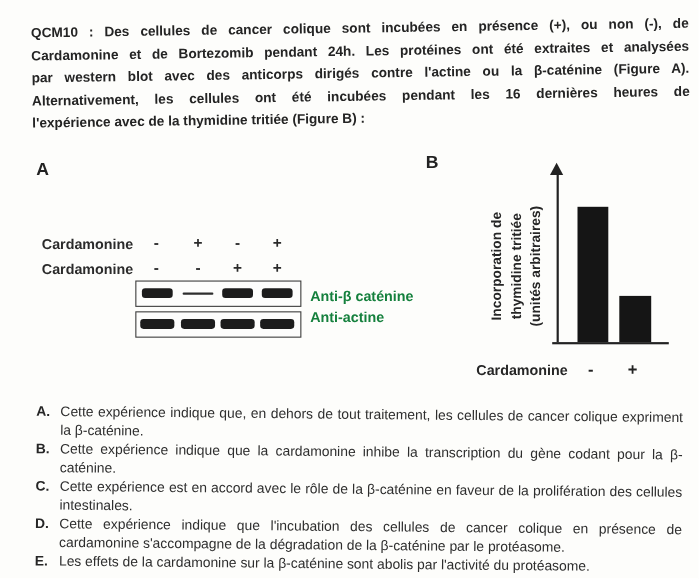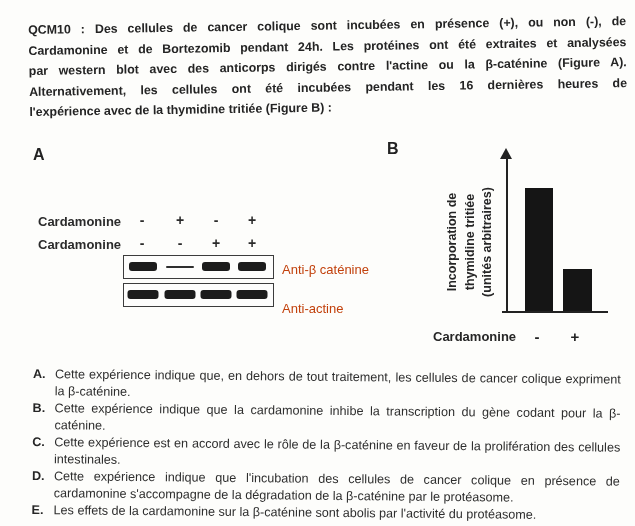--- a/index.html
+++ b/index.html
@@ -21,21 +21,21 @@
   
   .figlabel{position:absolute;font-weight:bold;font-size:16px;color:#222;}
   .rowname{position:absolute;font-weight:bold;font-size:13px;color:#2b2b2b;}
   .sign{position:absolute;font-weight:bold;font-size:14px;color:#2a2a2a;transform:translateX(-50%);}
   .blotbox{
     position:absolute;left:123px;width:149px;height:22px;
     border:1.5px solid #3c3c3c;background:#fdfdfc;
   }
   .band{position:absolute;top:6px;width:28px;height:9px;background:#1c1c1c;border-radius:3px;transform:translateX(-50%);}
   .band[data-intensity="faint"]{top:9.5px;height:2.5px;border-radius:1px;background:#2e2e2e;}
-  .blotname{position:absolute;left:282px;font-weight:normal;font-size:13px;color:#c2410c;white-space:nowrap;}
+  .blotname{position:absolute;left:282px;font-weight:bold;font-size:13px;color:#15803d;white-space:nowrap;}
   
   .ylabel{
     position:absolute;left:470px;top:242px;
     transform:translate(-50%,-50%) rotate(-90deg);
     font-weight:bold;font-size:12.5px;line-height:17.5px;color:#262626;
     text-align:center;white-space:nowrap;
   }
   .yaxis{position:absolute;left:505.5px;top:158px;width:2.5px;height:153px;background:#222;}
   .yarrow{
     position:absolute;left:500px;top:148px;width:0;height:0;
@@ -92,21 +92,21 @@
     <div class="band" style="left:128px;" data-intensity="strong"></div>
   </div>
   <div class="blotname" style="top:262px;">Anti-β caténine</div>
 
   <div class="blotbox" style="top:283px;">
     <div class="band" style="left:19px;width:31px;" data-intensity="strong"></div>
     <div class="band" style="left:56px;width:31px;" data-intensity="strong"></div>
     <div class="band" style="left:92px;width:31px;" data-intensity="strong"></div>
     <div class="band" style="left:128px;width:31px;" data-intensity="strong"></div>
   </div>
-  <div class="blotname" style="top:301px;">Anti-actine</div>
+  <div class="blotname" style="top:281px;">Anti-actine</div>
 
   <div class="figlabel" style="left:387px;top:140px;">B</div>
 
   <div class="ylabel">
     <div>Incorporation de</div>
     <div>thymidine tritiée</div>
     <div>(unités arbitraires)</div>
   </div>
 
   <div class="yarrow"></div>

